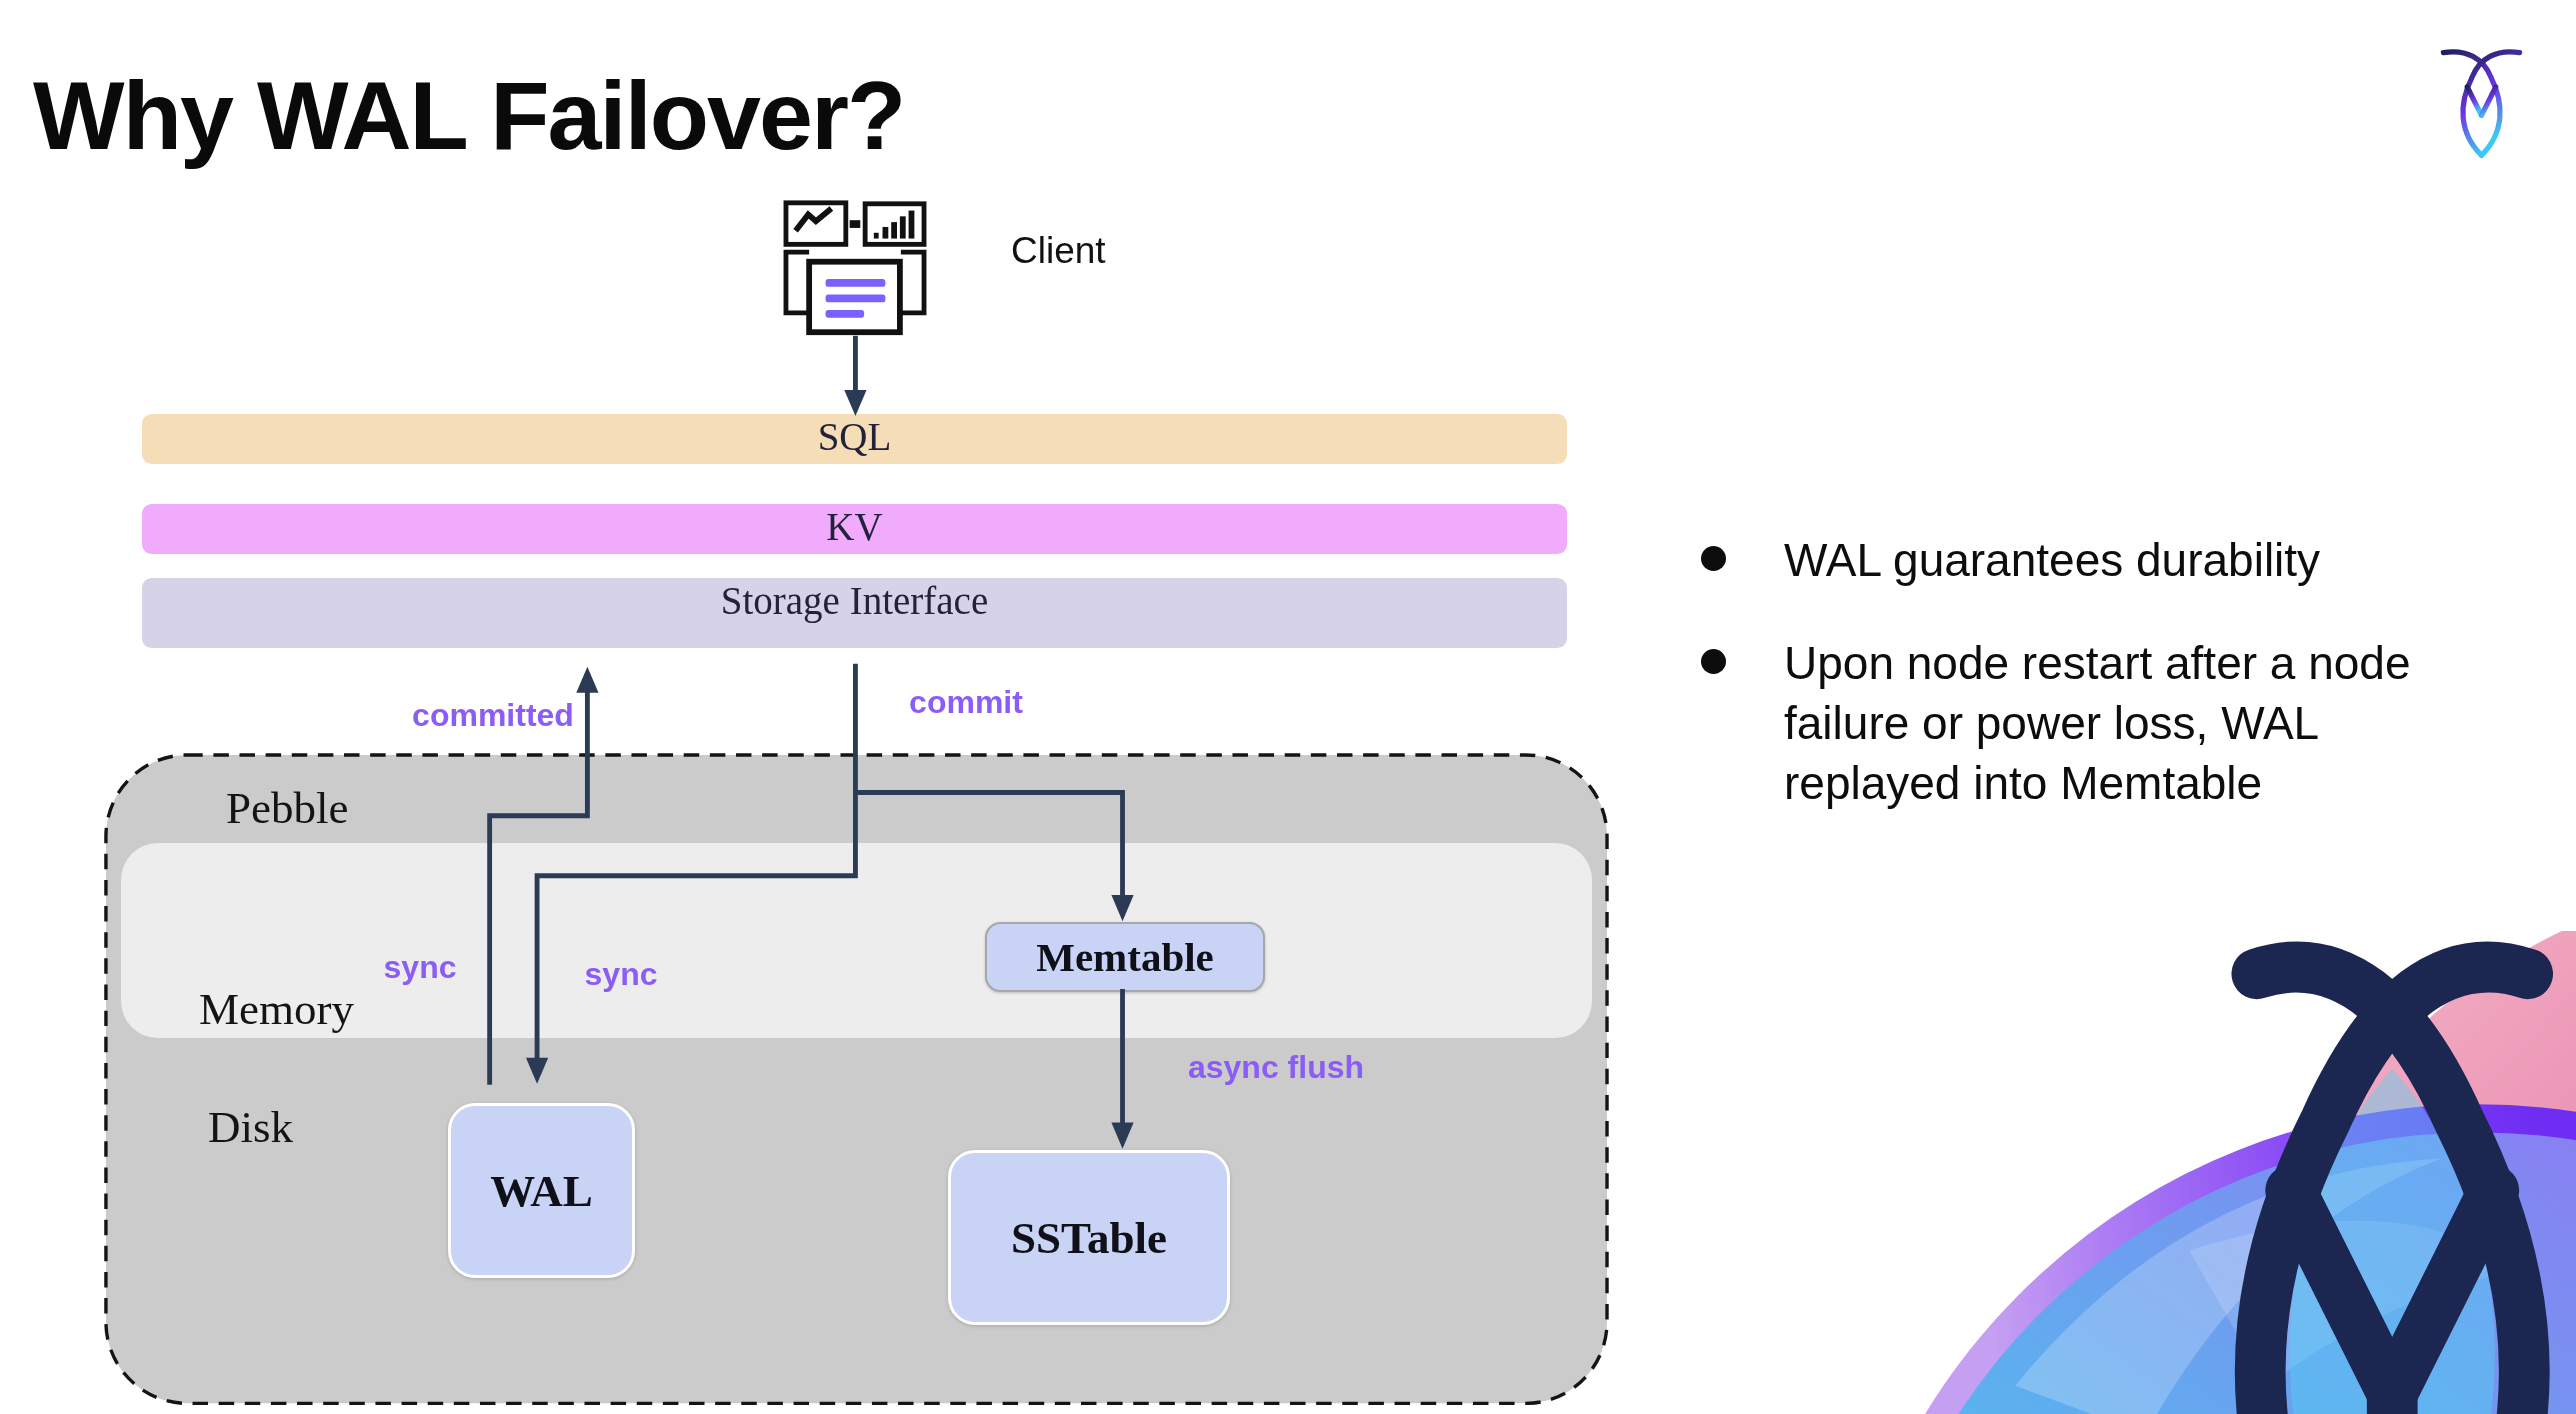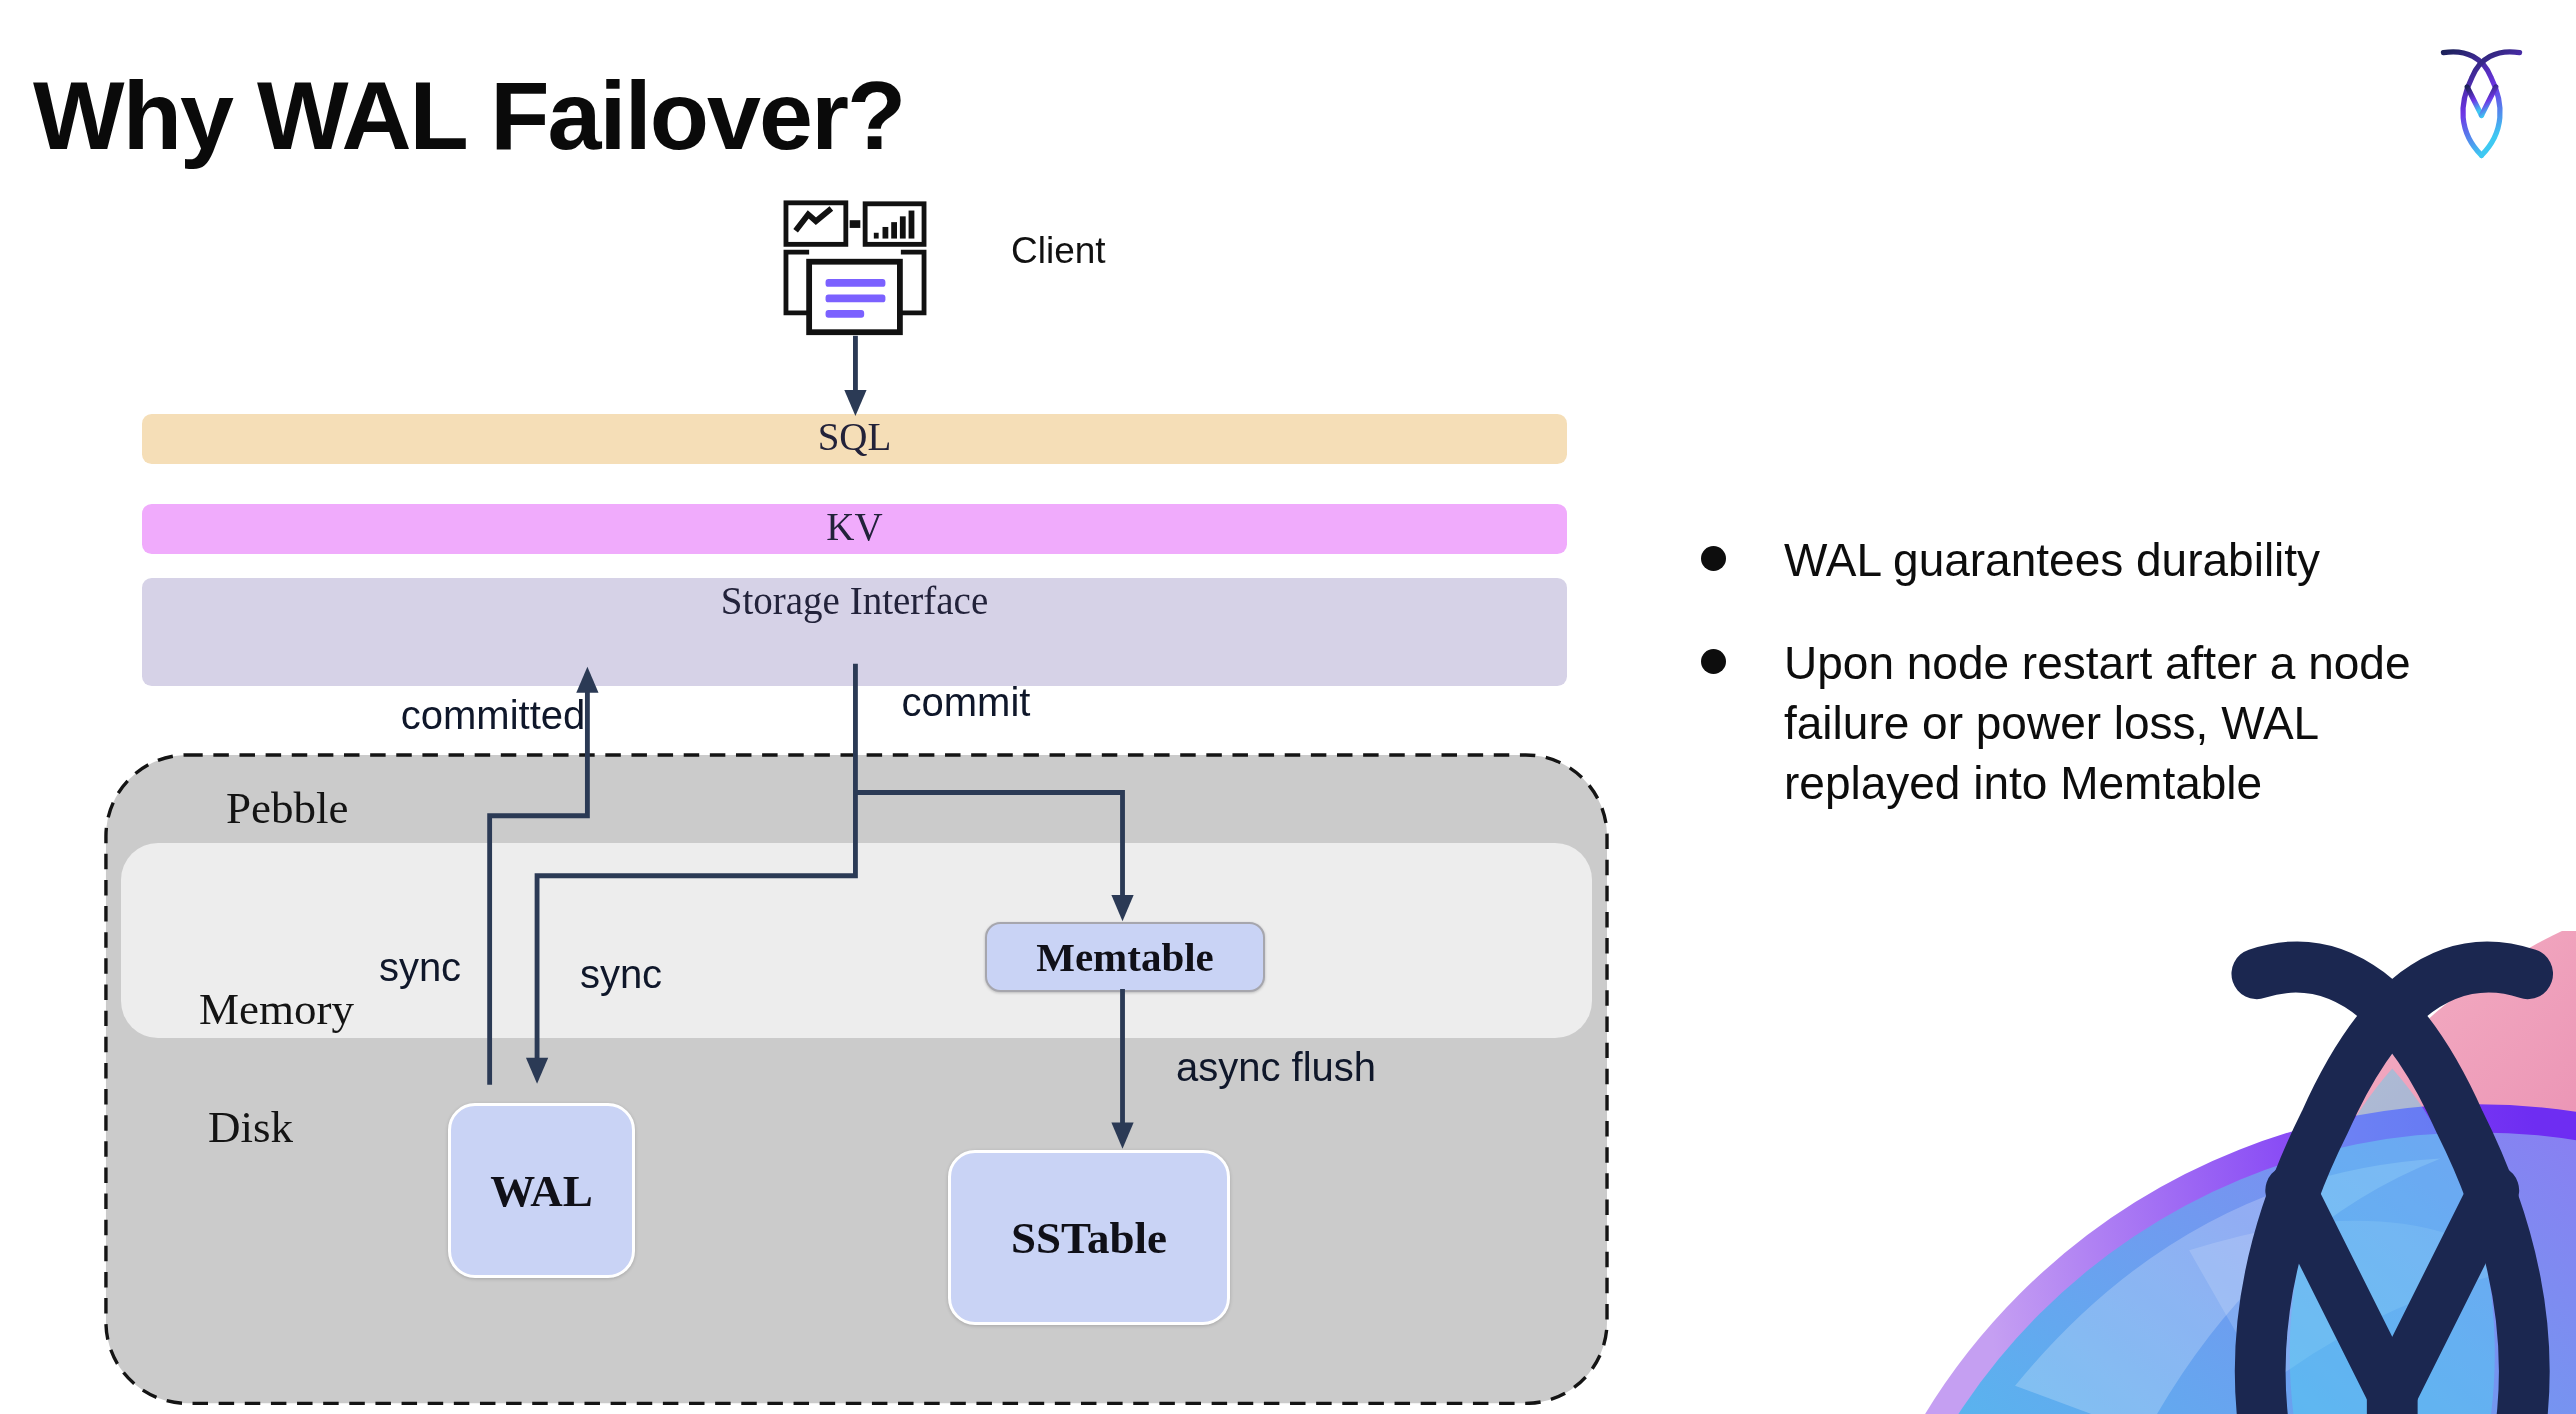--- a/index.html
+++ b/index.html
@@ -7,21 +7,21 @@
          font-family:"Liberation Sans",sans-serif;}
   .abs{position:absolute;}
 
   .title{left:33px;top:39px;font-size:97px;font-weight:800;letter-spacing:-1.9px;color:#0a0a0a;margin-top:21px;}
 
   
   .bar{left:142px;width:1425px;border-radius:9.7px;display:flex;justify-content:center;
        font-family:"Liberation Serif",serif;font-size:39px;color:#22223a;}
   .bar-sql{top:414px;height:50px;background:#f5deb7;}
   .bar-kv{top:504px;height:50px;background:#f0abfc;}
-  .bar-si{top:578px;height:108px;background:#d6d2e7;}
+  .bar-si{top:578px;height:70px;background:#d6d2e7;}
 
   
   .pebble{left:104px;top:753px;width:1505px;height:652px;}
   .pebble svg{position:absolute;inset:0;}
   .memory-band{position:absolute;left:17.4px;top:90px;width:1471px;height:195px;background:#ededed;border-radius:37px;}
   .zone-label{position:absolute;font-family:"Liberation Serif",serif;font-size:45px;color:#141414;}
   .lbl-pebble{left:122px;top:29px;}
   .lbl-memory{left:55px;top:230px;margin-left:40px;}
   .lbl-disk{left:104px;top:348px;}
 
@@ -29,21 +29,21 @@
   .node{background:#c9d3f5;display:flex;align-items:center;justify-content:center;
         font-family:"Liberation Serif",serif;font-weight:bold;color:#101018;}
   .node-wal{left:448px;top:1087px;width:181px;height:169px;border:3.9px solid #ffffff;border-radius:27px;font-size:45px;
             box-shadow:0 1px 3.9px rgba(0,0,0,.18);margin-top:16px;}
   .node-memtable{left:985px;top:922px;width:276px;height:66px;border:2.9px solid #a6a6ad;border-radius:15.5px;font-size:41px;
             box-shadow:0 1px 2.9px rgba(0,0,0,.22);}
   .node-sstable{left:948px;top:1150px;width:276px;height:169px;border:3.9px solid #ffffff;border-radius:27px;font-size:45px;
             box-shadow:0 1px 3.9px rgba(0,0,0,.18);}
 
   
-  .elabel{transform:translate(-50%,-50%);font-size:40px;color:#0f172a;white-space:nowrap;}
+  .elabel{transform:translate(-50%,-50%);font-size:32px;color:#8b5cf6;white-space:nowrap;font-weight:bold;}
 
   .client-label{left:1011px;top:230px;font-size:37px;color:#111;}
 
   
   .bullets{left:1701px;top:530px;width:852px;}
   .bullet{display:flex;align-items:flex-start;}
   .bullet + .bullet{margin-top:43px;}
   .bullet .dot{flex:0 0 auto;width:25px;height:25px;border-radius:50%;background:#0d0d0d;margin:15.5px 58px 0 0;}
   .bullet p{margin:0;font-size:46px;line-height:60px;color:#0d0d0d;width:658px;}
 

